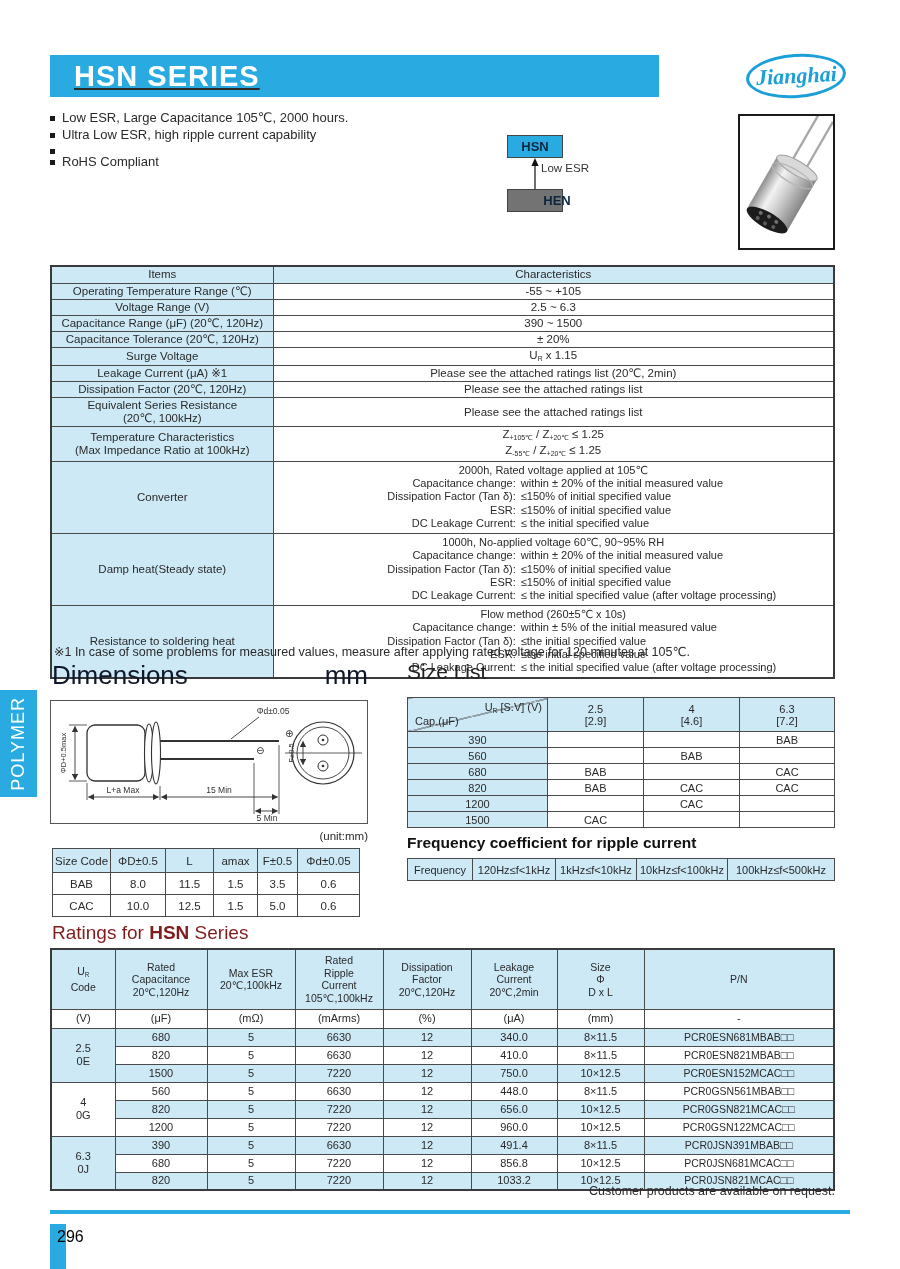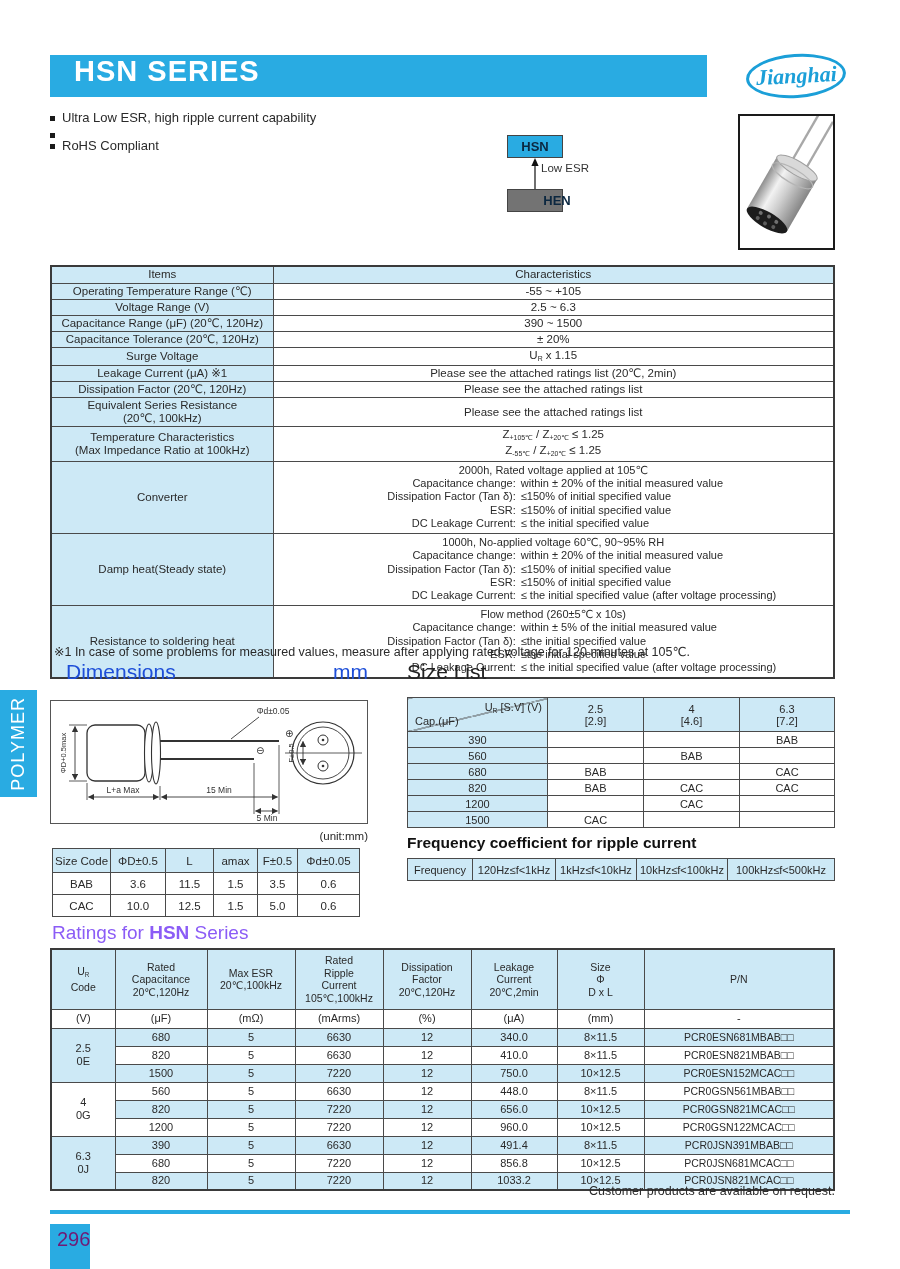--- a/index.html
+++ b/index.html
@@ -11,21 +11,21 @@
   *{box-sizing:border-box;}
   html,body{margin:0;padding:0;}
   body{
     width:900px;height:1269px;position:relative;overflow:hidden;background:#fff;
     font-family:"Liberation Sans","DejaVu Sans",sans-serif;color:var(--ink);
   }
   .abs{position:absolute;}
   sub{font-size:0.6em;vertical-align:-0.25em;}
 
   
-  .band{left:50px;top:55px;width:657px;height:42px;background:var(--accent);display:flex;}
+  .band{left:50px;top:55px;width:609px;height:42px;background:var(--accent);display:flex;align-items:center;text-decoration:underline;}
   .band h1{margin:0 0 0 24px;font-size:29px;letter-spacing:1px;color:#fff;font-weight:bold;}
   .logo{left:746px;top:54px;width:100px;height:44px;border:3px solid #1b9fd8;border-radius:50%;
         display:flex;align-items:center;justify-content:center;transform:rotate(-4deg);}
   .logo span{font-family:"Liberation Serif","DejaVu Serif",serif;font-style:italic;font-weight:bold;
         font-size:22px;color:#1b9fd8;transform:rotate(1deg);}
 
   
   .features{left:50px;top:110px;width:420px;font-size:13px;line-height:16.5px;}
   .feat{display:flex;}
   .feat .sq{width:5px;height:5px;background:#1a1a1a;margin:6px 7px 0 0;flex:0 0 5px;}
@@ -57,24 +57,24 @@
   .blk-line .val{flex:1;text-align:left;}
 
   .footnote{left:54px;top:644px;font-size:12.5px;}
 
   
   .polymer{left:0;top:690px;width:37px;height:107px;background:var(--accent);color:#fff;
            display:flex;align-items:center;justify-content:center;}
   .polymer span{writing-mode:vertical-rl;transform:rotate(180deg);font-size:18px;letter-spacing:1px;}
 
   
-  .h-dim{left:52px;top:660px;width:316px;font-size:21px;color:#1d4ed8;display:flex;justify-content:space-between;padding-left:14px;}
+  .h-dim{left:52px;top:660px;width:316px;font-size:26px;color:#0f172a;display:flex;justify-content:space-between;}
   .h-sl{left:407px;top:660px;font-size:21px;color:#222;}
   .h-freq{left:407px;top:834px;font-size:15.5px;font-weight:bold;color:#111;}
-  .h-rat{left:52px;top:922px;font-size:19px;color:#8b5cf6;}
+  .h-rat{left:52px;top:922px;font-size:19px;color:#7f1d1d;}
   .h-rat b{font-weight:bold;}
 
   .dim-box{left:50px;top:700px;width:318px;height:124px;border:1px solid #555;background:#fff;}
   .unitnote{left:248px;top:830px;width:120px;text-align:right;font-size:11.5px;}
 
   .sizecode-tbl{left:52px;top:848px;width:308px;font-size:11.5px;text-align:center;border:1.5px solid #3a3a3a;}
   .sizecode-tbl td{height:22px;}
   .sizecode-tbl tr.hd td{height:24px;}
 
   .sizelist-tbl{left:407px;top:697px;width:428px;font-size:11px;text-align:center;border:1.5px solid #3a3a3a;}
@@ -93,35 +93,39 @@
   .rat-tbl tr.hd td{height:60px;font-size:10.5px;line-height:12.5px;}
   .rat-tbl tr.un td{height:19px;}
   .rat-tbl tr.body td{height:18px;}
   .rat-tbl tr.body td.pn{font-size:10.5px;}
   .rat-tbl tr.alt td{background:var(--cell);}
   .rat-tbl tr.alt td.codecell,.rat-tbl tr td.codecell{background:#fff;}
   .rat-tbl tr td.codecell.lite{background:var(--cell);}
 
   .customer{left:435px;top:1184px;width:400px;text-align:right;font-size:12.5px;}
   .rule{left:50px;top:1210px;width:800px;height:4px;background:var(--accent);}
-  .pagenum{left:50px;top:1224px;width:40px;height:45px;background:var(--accent);color:#701a75;
-           font-size:20px;padding:4px 0 0 7px;}
+  .pagenum{left:50px;top:1224px;width:16px;height:45px;background:var(--accent);color:#000000;
+           font-size:16px;padding:4px 0 0 7px;}
   svg text{font-family:"Liberation Sans","DejaVu Sans",sans-serif;}
 </style>
 </head>
 <body>
 
 <div class="abs band">
   <h1>HSN SERIES</h1>
 </div>
 <div class="abs logo">
   <span>Jianghai</span>
 </div>
 
 <div class="abs features">
+    <div class="feat">
+      <span class="sq"></span>
+      <span>Low ESR, Large Capacitance 105℃, 2000 hours.</span>
+    </div>
     <div class="feat">
       <span class="sq"></span>
       <span>Ultra Low ESR, high ripple current capability</span>
     </div>
     <div class="feat">
       <span class="sq"></span>
     </div>
     <div class="feat">
       <span class="sq"></span>
       <span>RoHS Compliant</span>
@@ -361,21 +365,21 @@
       <tr class="hd">
         <td class="lite">Size Code</td>
         <td class="lite">ΦD±0.5</td>
         <td class="lite">L</td>
         <td class="lite">amax</td>
         <td class="lite">F±0.5</td>
         <td class="lite">Φd±0.05</td>
       </tr>
       <tr>
         <td>BAB</td>
-        <td>3.6</td>
+        <td>8.0</td>
         <td>11.5</td>
         <td>1.5</td>
         <td>3.5</td>
         <td>0.6</td>
       </tr>
       <tr>
         <td>CAC</td>
         <td>10.0</td>
         <td>12.5</td>
         <td>1.5</td>

